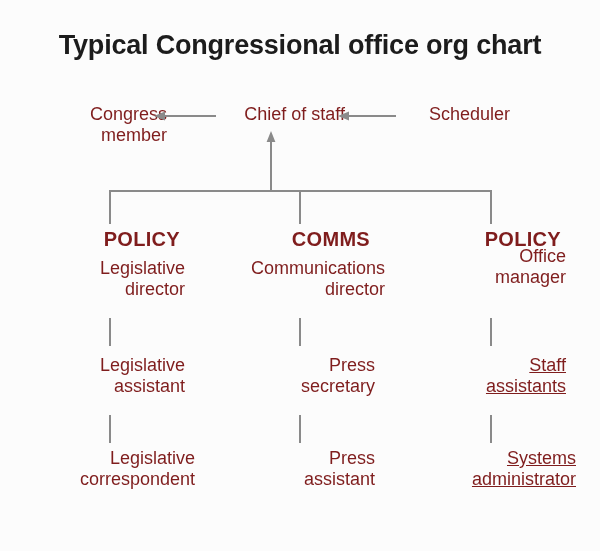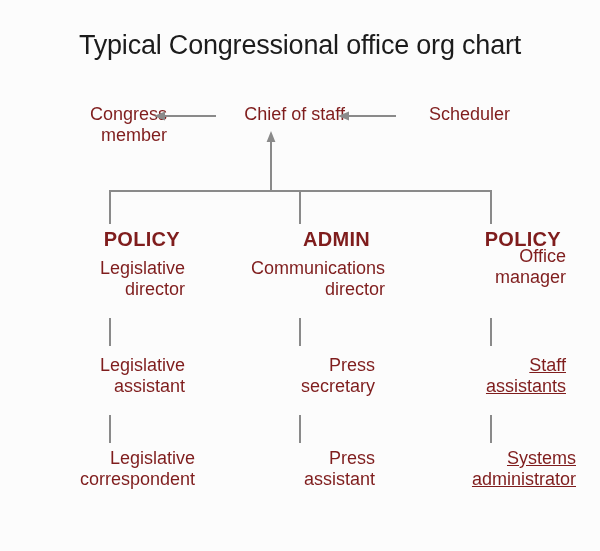--- a/index.html
+++ b/index.html
@@ -23,21 +23,21 @@
   }
 
   
   #chart-title {
     position: absolute;
     left: 0;
     top: 30px;
     width: 600px;
     text-align: center;
     font-size: 27px;
-    font-weight: normal;
+    font-weight: bold;
     letter-spacing: -0.2px;
     color: #1c1c1c;
   }
 
   
   .node {
     position: absolute;
     text-align: right;
     font-size: 18px;
     line-height: 21px;
@@ -107,21 +107,21 @@
 director</div>
 
   <div class="vline" style="left:109px; top:318px; height:28px;"></div>
   <div class="node" style="left:35px; top:355px; width:150px;">Legislative
 assistant</div>
 
   <div class="vline" style="left:109px; top:415px; height:28px;"></div>
   <div class="node" style="left:25px; top:448px; width:170px;">Legislative
 correspondent</div>
 
-  <div class="node node-dept" style="left:230px; top:229px; width:140px;">ADMIN</div>
+  <div class="node node-dept" style="left:230px; top:229px; width:140px;">COMMS</div>
   <div class="node" style="left:215px; top:258px; width:170px;">Communications
 director</div>
 
   <div class="vline" style="left:299px; top:318px; height:28px;"></div>
   <div class="node" style="left:225px; top:355px; width:150px;">Press
 secretary</div>
 
   <div class="vline" style="left:299px; top:415px; height:28px;"></div>
   <div class="node" style="left:225px; top:448px; width:150px;">Press
 assistant</div>

